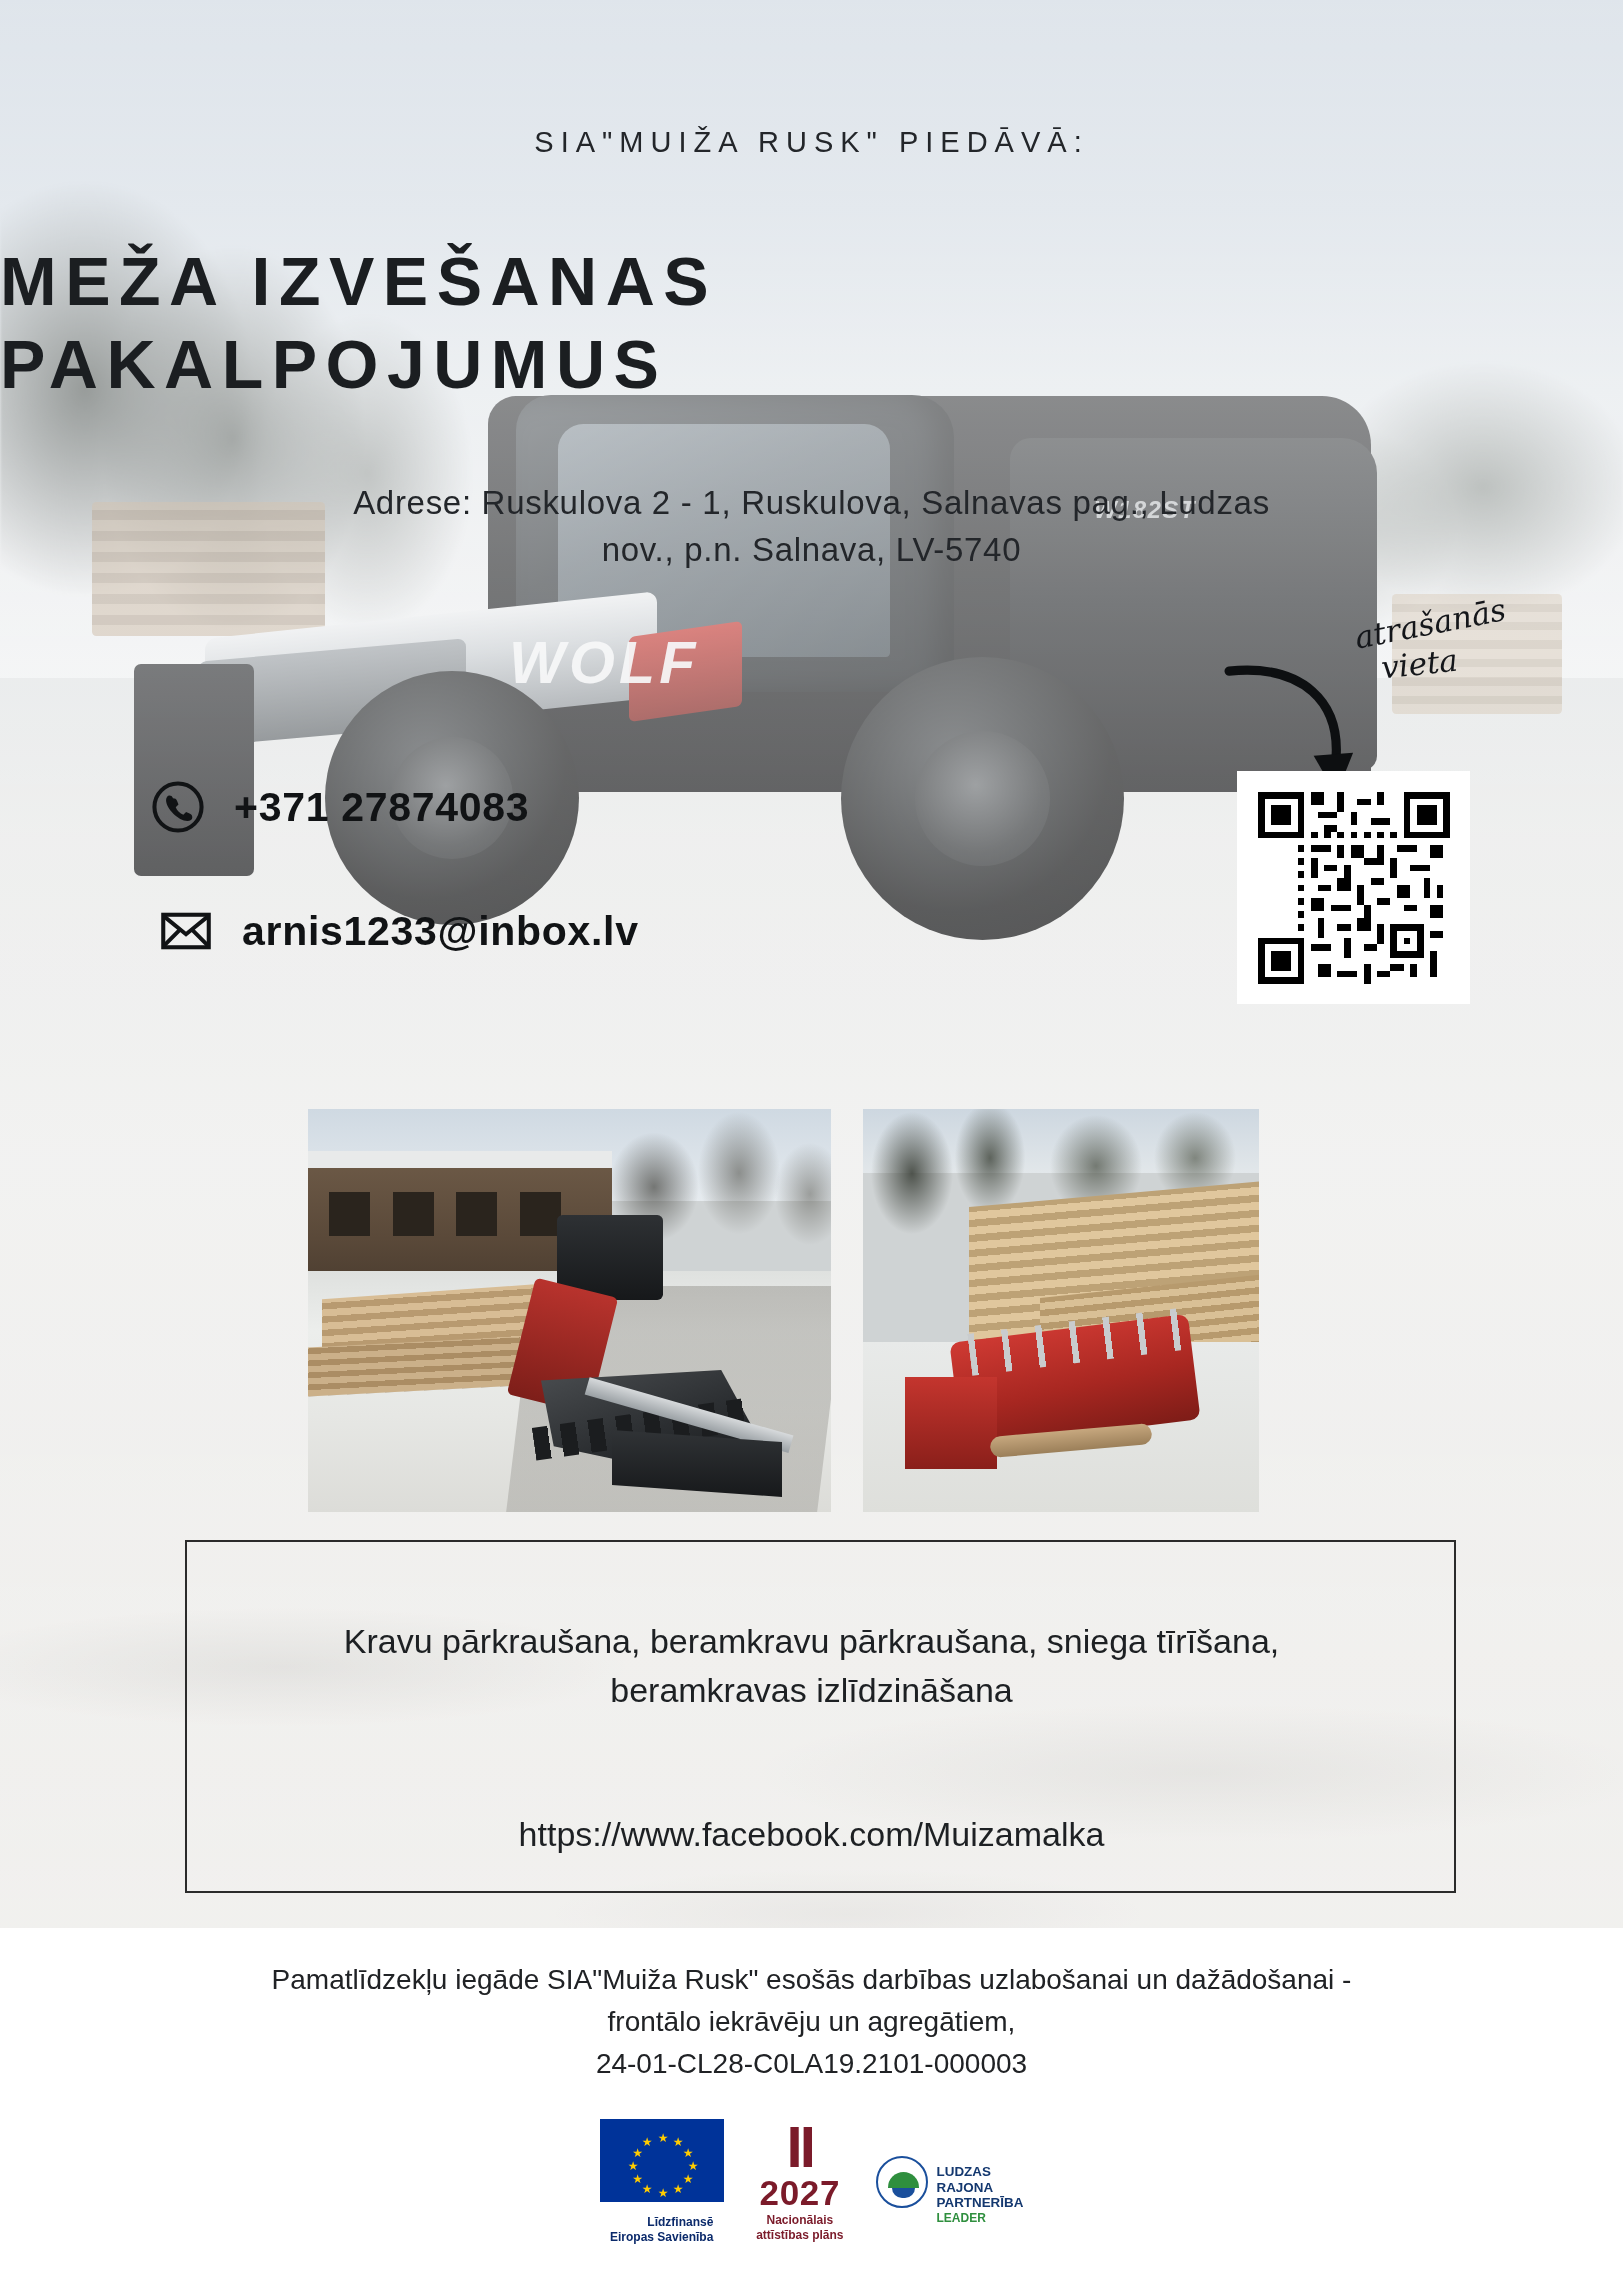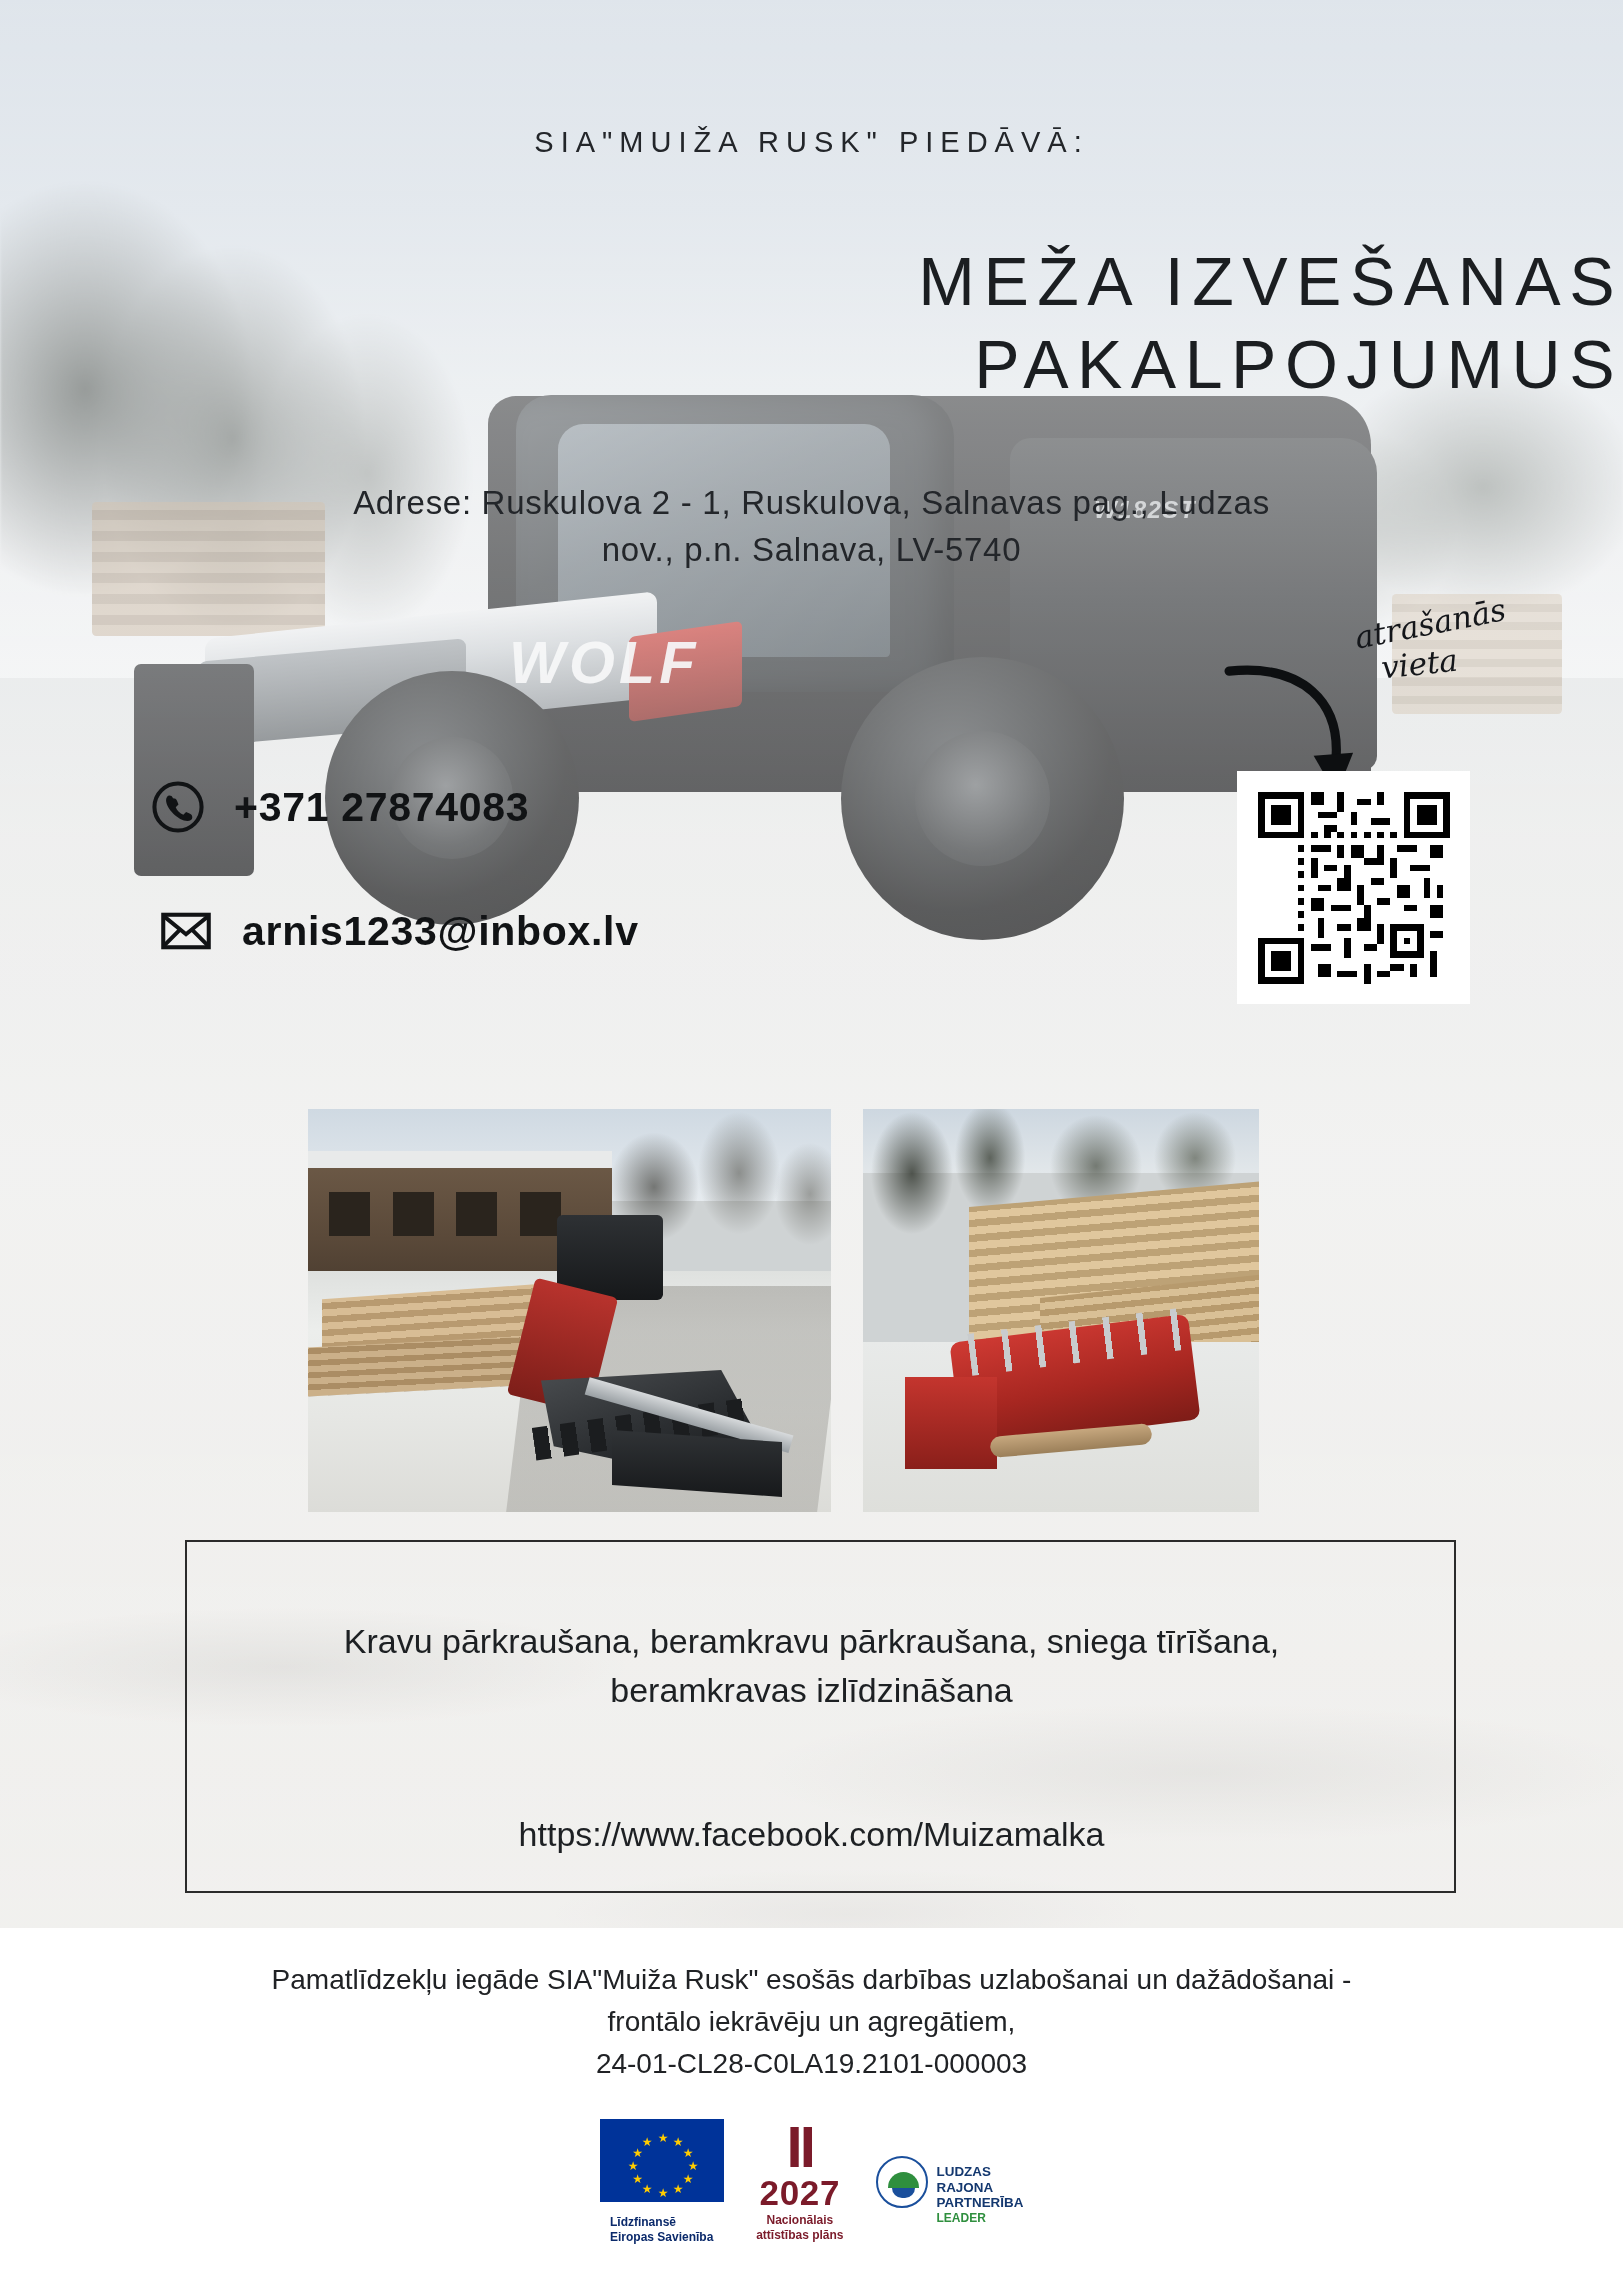--- a/index.html
+++ b/index.html
@@ -147,23 +147,23 @@
   }
 
   
   .content { position: absolute; inset: 0; }
 
   .kicker {
     position: absolute; top: 126px; left: 0; right: 0; text-align: center;
     font-size: 29px; letter-spacing: 7px; color: #23262a; font-weight: 500;
   }
   .headline {
-    position: absolute; top: 240px; left: 0; right: 0; text-align: right;
+    position: absolute; top: 240px; left: 0; right: 0; text-align: left;
     font-size: 68px; line-height: 1.22; letter-spacing: 8.5px;
-    color: #1b1e21; font-weight: normal;
+    color: #1b1e21; font-weight: bold;
   }
   .address {
     position: absolute; top: 480px; left: 148px; right: 148px; text-align: center;
     font-size: 33px; line-height: 1.42; color: #23262a; letter-spacing: 0.7px;
   }
 
   .contact-phone {
     position: absolute; top: 781px; left: 152px;
     display: flex; align-items: center; gap: 30px;
   }
@@ -291,21 +291,21 @@
     font-size: 28px; line-height: 1.5; color: #202225;
   }
   .logos {
     position: absolute; top: 191px; left: 0; right: 0;
     display: flex; align-items: center; justify-content: center; gap: 32.5px;
   }
   .eu-flag {
     width: 124px; height: 83px; background: #003399; position: relative;
   }
   .eu-star { position: absolute; color: #FFCC00; font-size: 12px; line-height: 1; }
-  .eu-cap { text-align: left; font-size: 12px; color: #0b2a6b; line-height: 1.25; margin-top: 13px; font-weight: bold;}
+  .eu-cap { text-align: right; font-size: 12px; color: #0b2a6b; line-height: 1.25; margin-top: 13px; font-weight: bold;}
   .logo-block { display: flex; flex-direction: column; align-items: center; }
   .np-mark { font-size: 58px; color: #7b1b2a; font-weight: bold; letter-spacing: -2.8px; line-height: .9;}
   .np-year { font-size: 35px; color: #7b1b2a; font-weight: bold; letter-spacing: 0.7px; }
   .np-cap { font-size: 12px; color: #7b1b2a; text-align: center; line-height: 1.25; font-weight: bold; }
   .lrp { display: flex; align-items: center; gap: 8.5px; }
   .lrp-circle {
     width: 52px; height: 52px; border-radius: 50%;
     background: #ffffff; border: 2.8px solid #1a4f9c; position: relative;
   }
   .lrp-circle::before {

